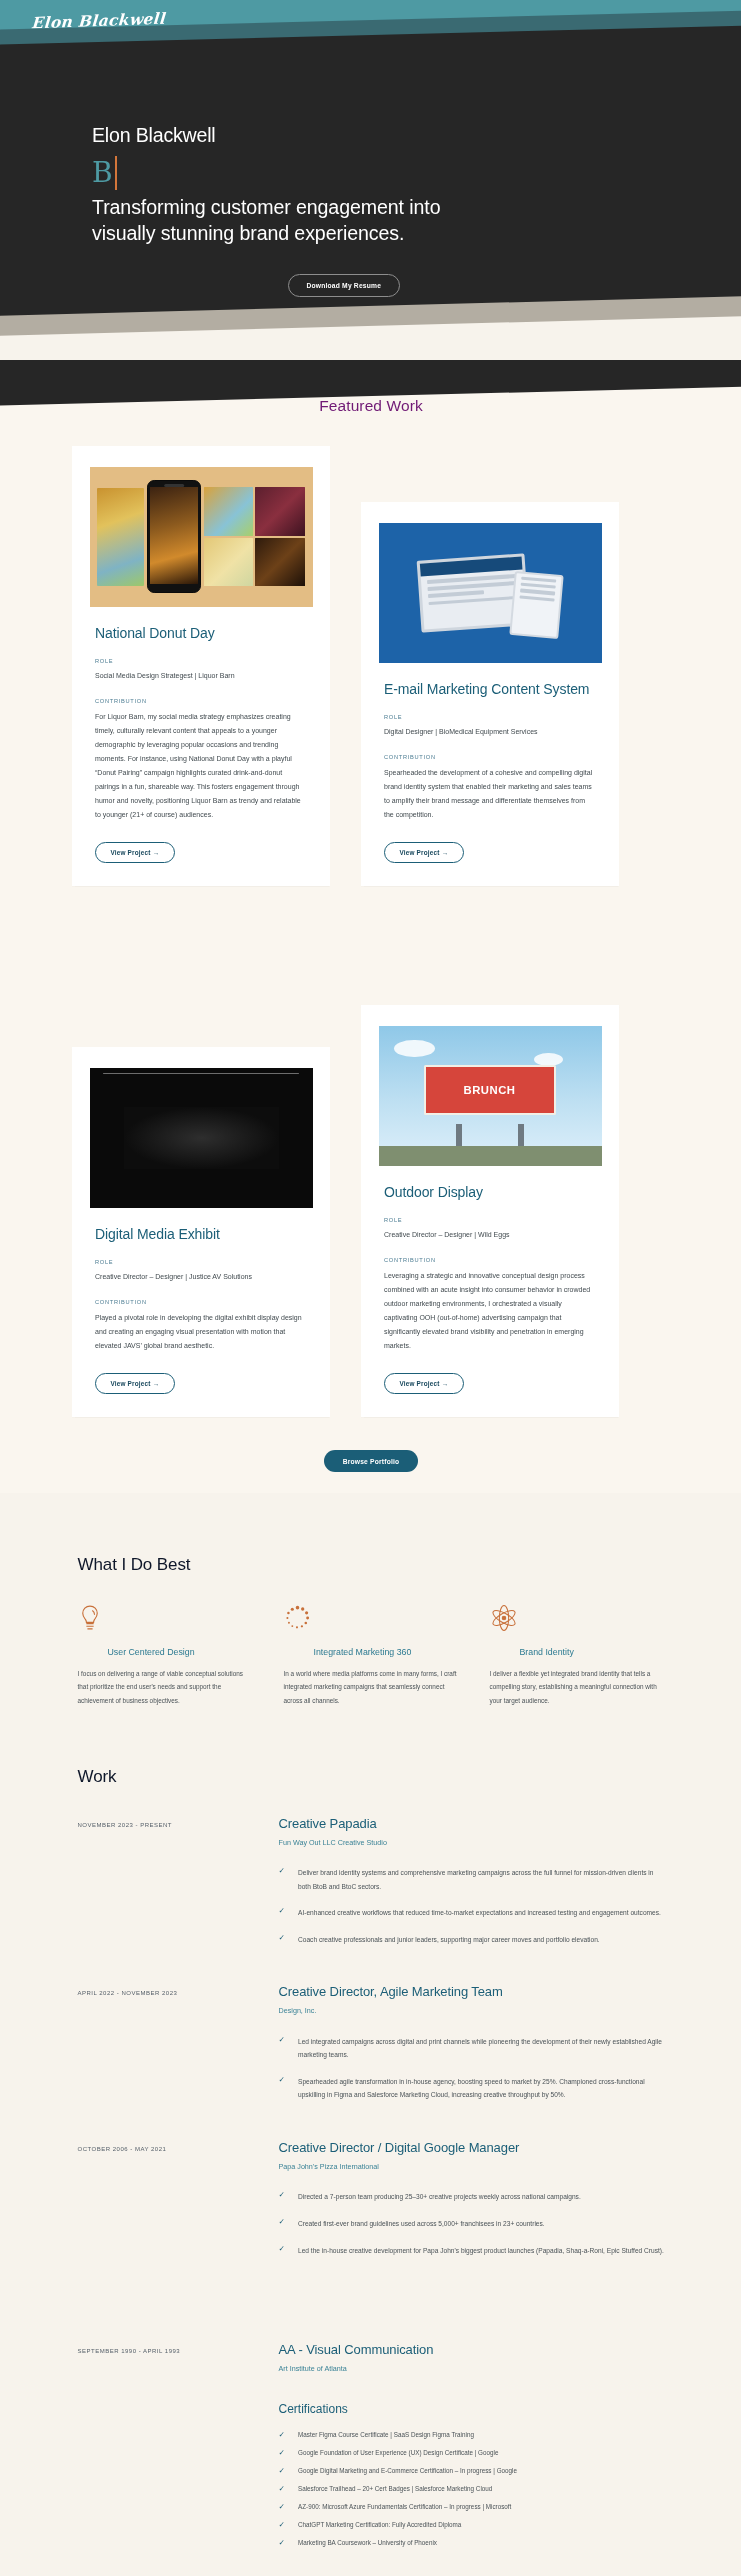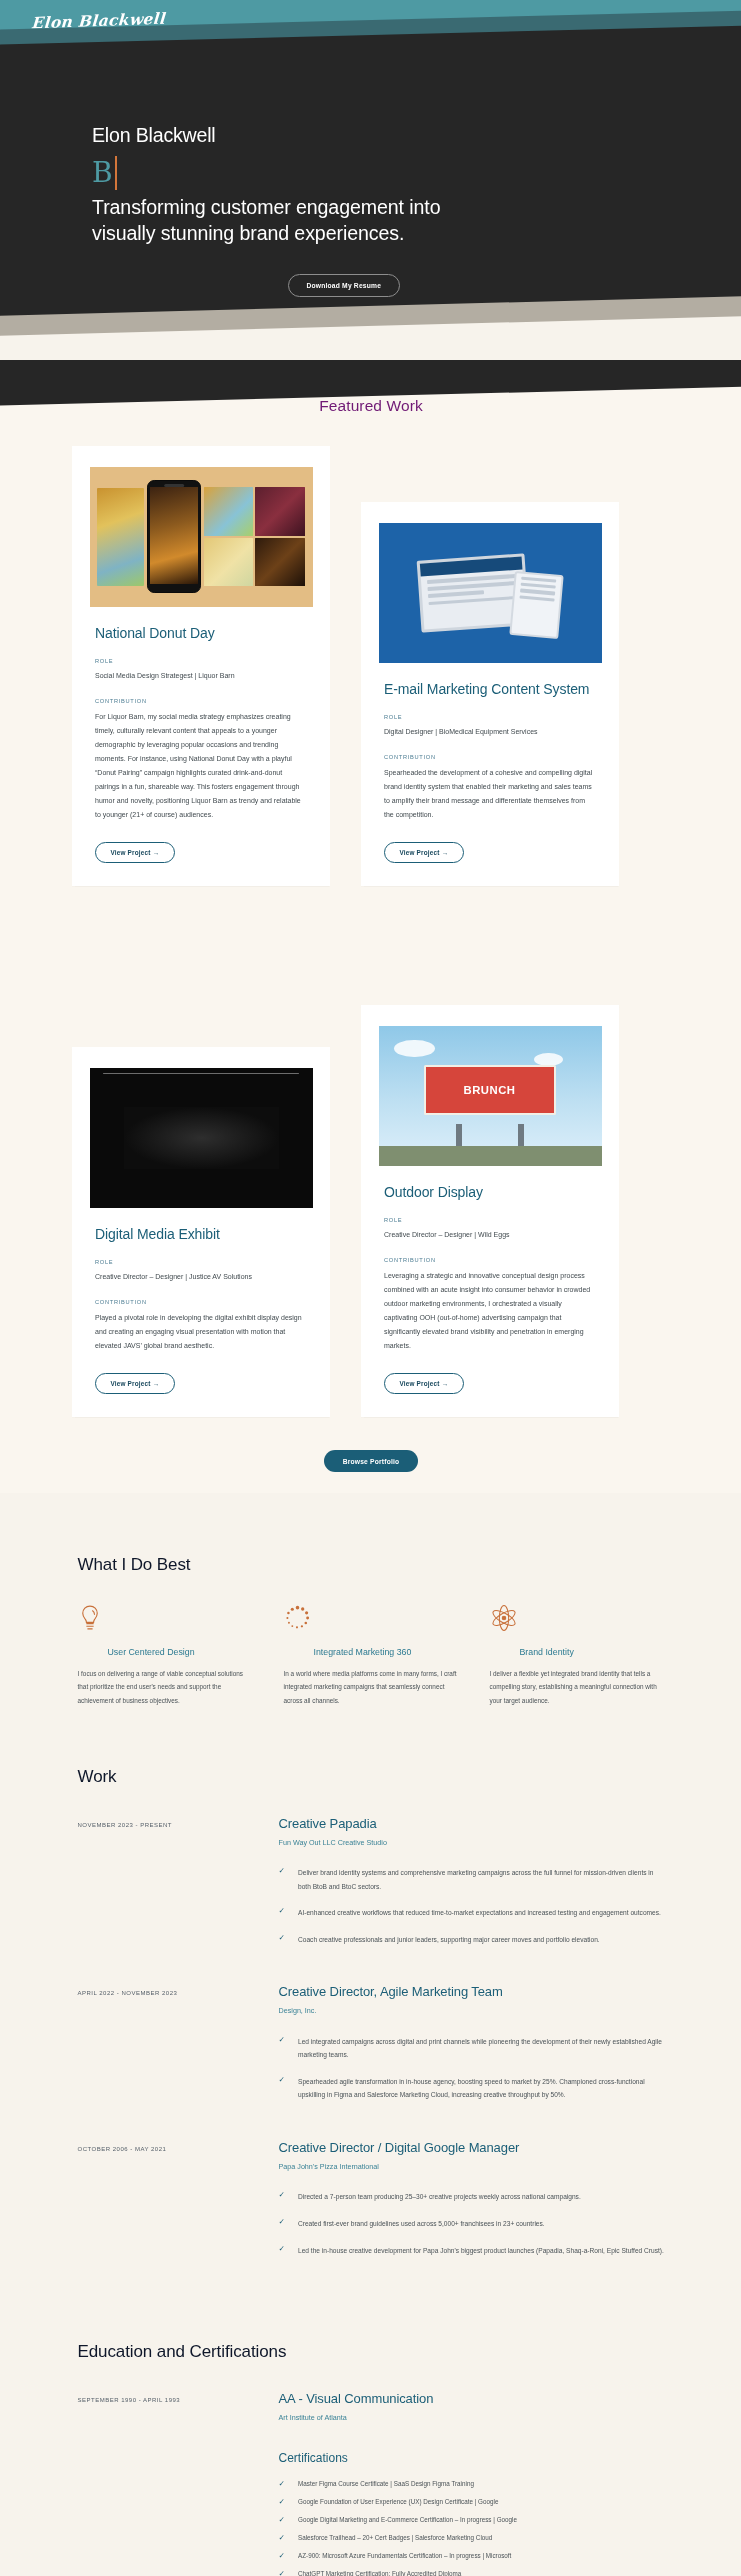--- a/index.html
+++ b/index.html
@@ -562,21 +562,20 @@
                 <span class="txt">Led the in-house creative development for Papa John's biggest product launches (Papadia, Shaq-a-Roni, Epic Stuffed Crust).</span>
               </li>
           </ul>
         </div>
       </div>
     </div>
   </section>
 
   <section class="edu-section">
     <div class="wrap">
-      <h2 class="section-heading-left">Education and Certifications</h2>
       <div class="job">
         <div class="job-date">SEPTEMBER 1990 - APRIL 1993</div>
         <div class="job-main">
           <h3 class="job-title">AA - Visual Communication</h3>
           <div class="job-company">Art Institute of Atlanta</div>
 
           <h3 class="cert-title">Certifications</h3>
           <ul class="cert-list">
             <li>
                 <span class="check">✓</span>

